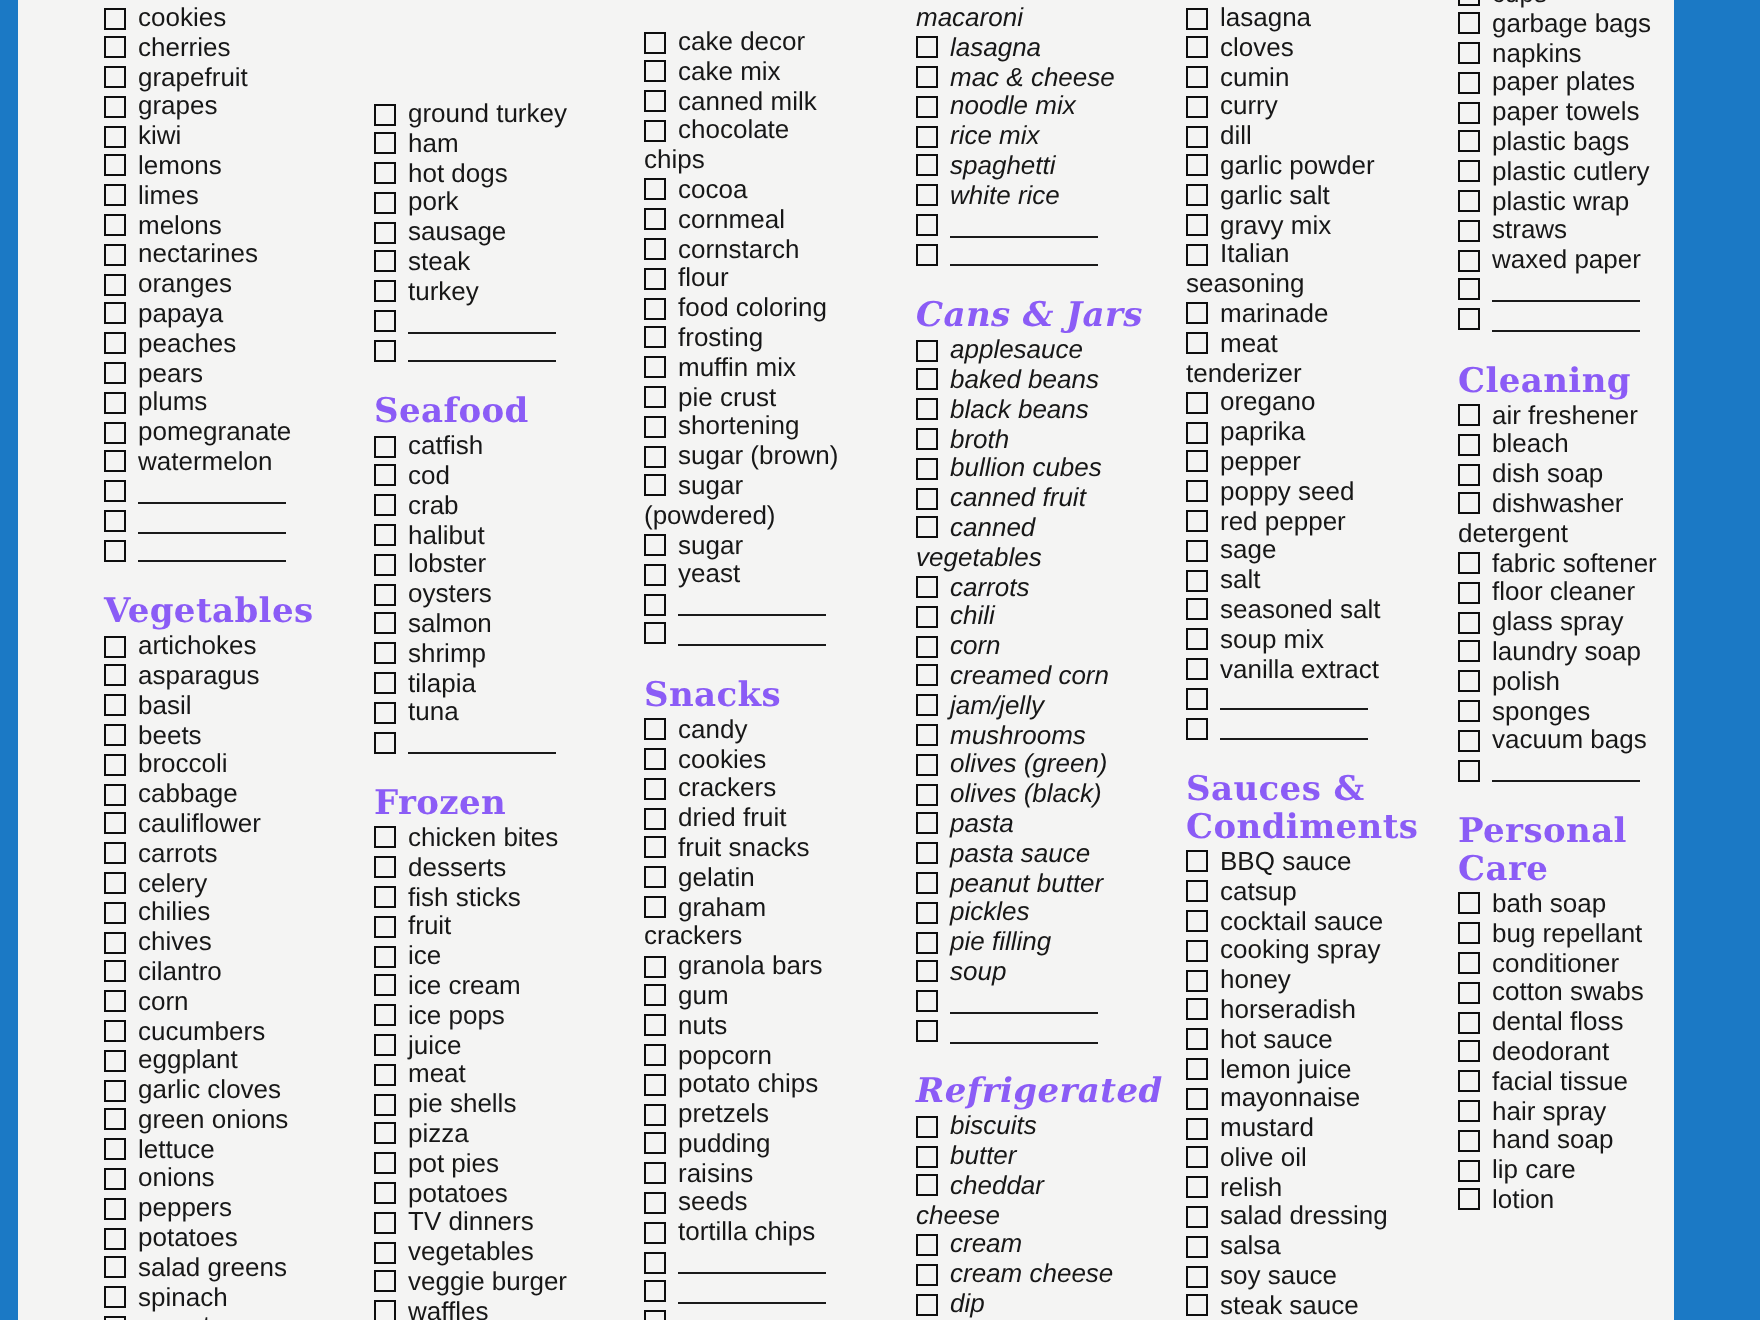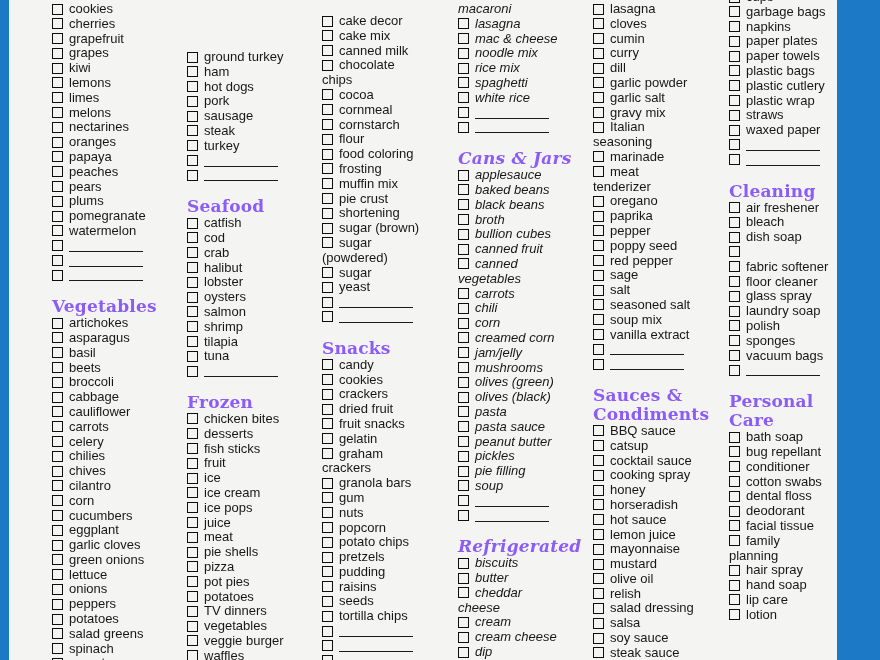--- a/index.html
+++ b/index.html
@@ -290,38 +290,37 @@
       <div class="item"><span class="cb"></span><span class="lbl">plastic cutlery</span></div>
       <div class="item"><span class="cb"></span><span class="lbl">plastic wrap</span></div>
       <div class="item"><span class="cb"></span><span class="lbl">straws</span></div>
       <div class="item"><span class="cb"></span><span class="lbl">waxed paper</span></div>
       <div class="item"><span class="cb"></span><span class="blank-line"></span></div>
       <div class="item"><span class="cb"></span><span class="blank-line"></span></div>
       <div class="sec-title">Cleaning</div>
       <div class="item"><span class="cb"></span><span class="lbl">air freshener</span></div>
       <div class="item"><span class="cb"></span><span class="lbl">bleach</span></div>
       <div class="item"><span class="cb"></span><span class="lbl">dish soap</span></div>
-      <div class="item"><span class="cb"></span></div>
+      <div class="item"><span class="cb"></span><span class="lbl">dishwasher
+detergent</span></div>
       <div class="item"><span class="cb"></span><span class="lbl">fabric softener</span></div>
       <div class="item"><span class="cb"></span><span class="lbl">floor cleaner</span></div>
       <div class="item"><span class="cb"></span><span class="lbl">glass spray</span></div>
       <div class="item"><span class="cb"></span><span class="lbl">laundry soap</span></div>
       <div class="item"><span class="cb"></span><span class="lbl">polish</span></div>
       <div class="item"><span class="cb"></span><span class="lbl">sponges</span></div>
       <div class="item"><span class="cb"></span><span class="lbl">vacuum bags</span></div>
       <div class="item"><span class="cb"></span><span class="blank-line"></span></div>
       <div class="sec-title">Personal
 Care</div>
       <div class="item"><span class="cb"></span><span class="lbl">bath soap</span></div>
       <div class="item"><span class="cb"></span><span class="lbl">bug repellant</span></div>
       <div class="item"><span class="cb"></span><span class="lbl">conditioner</span></div>
       <div class="item"><span class="cb"></span><span class="lbl">cotton swabs</span></div>
       <div class="item"><span class="cb"></span><span class="lbl">dental floss</span></div>
       <div class="item"><span class="cb"></span><span class="lbl">deodorant</span></div>
       <div class="item"><span class="cb"></span><span class="lbl">facial tissue</span></div>
-      <div class="item"><span class="cb"></span><span class="lbl">family
-planning</span></div>
       <div class="item"><span class="cb"></span><span class="lbl">hair spray</span></div>
       <div class="item"><span class="cb"></span><span class="lbl">hand soap</span></div>
       <div class="item"><span class="cb"></span><span class="lbl">lip care</span></div>
       <div class="item"><span class="cb"></span><span class="lbl">lotion</span></div>
     </div>
   </div>
 
 </body></html>

